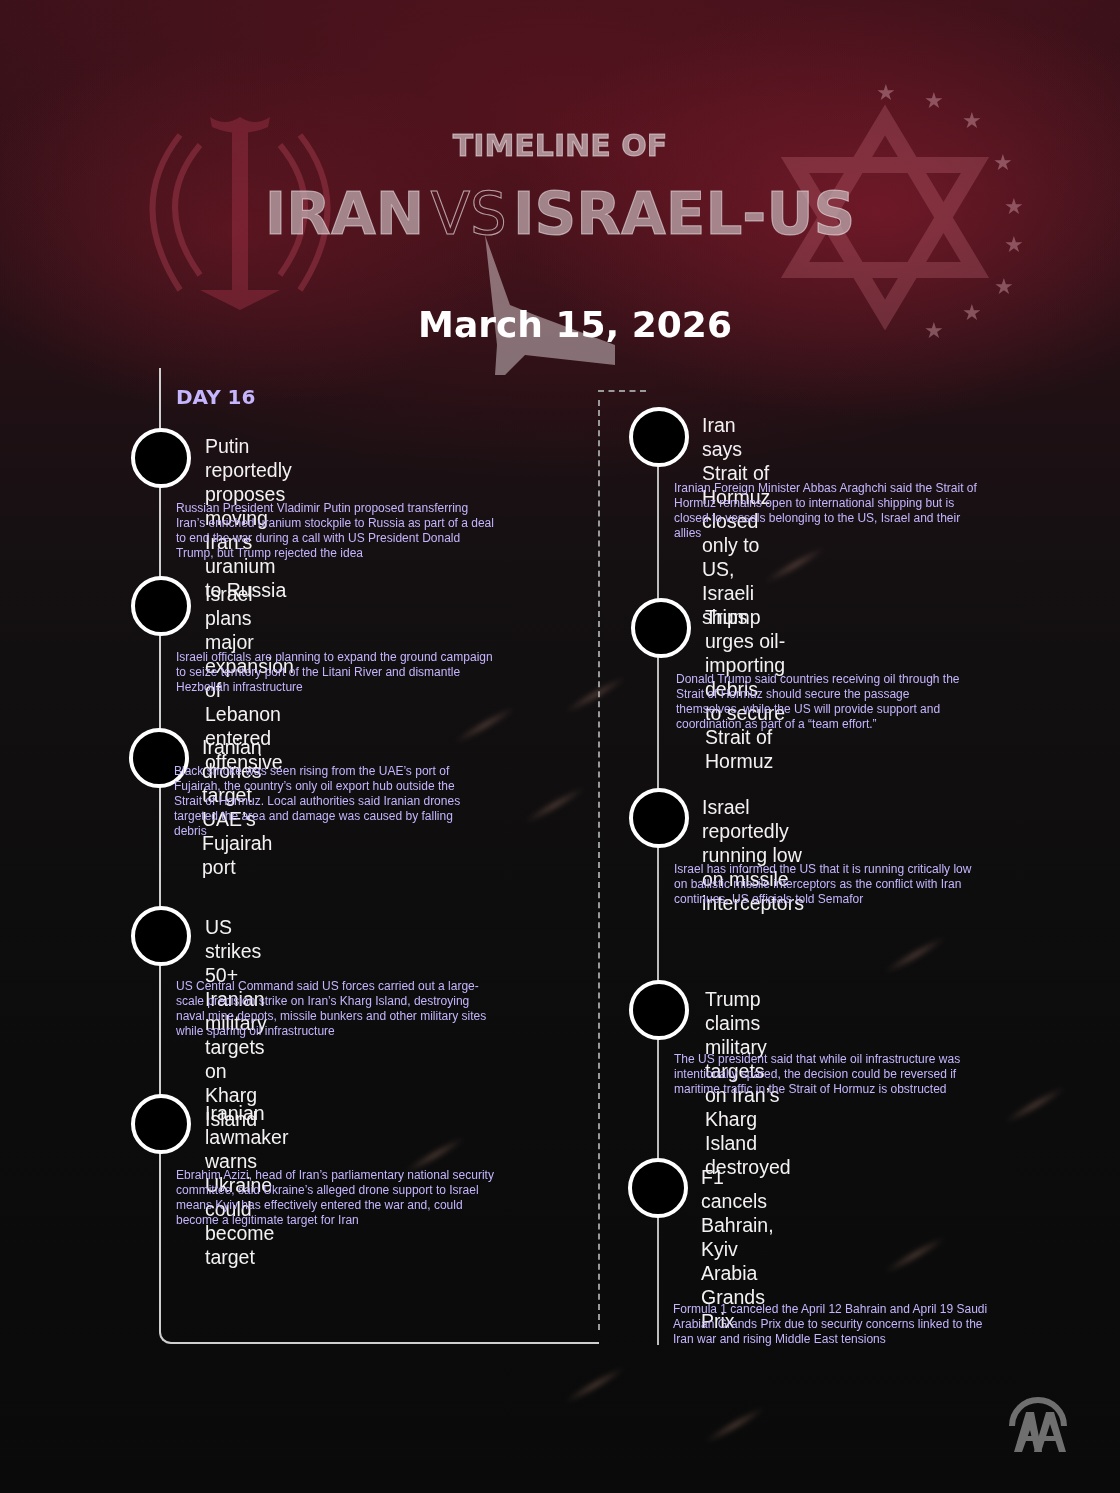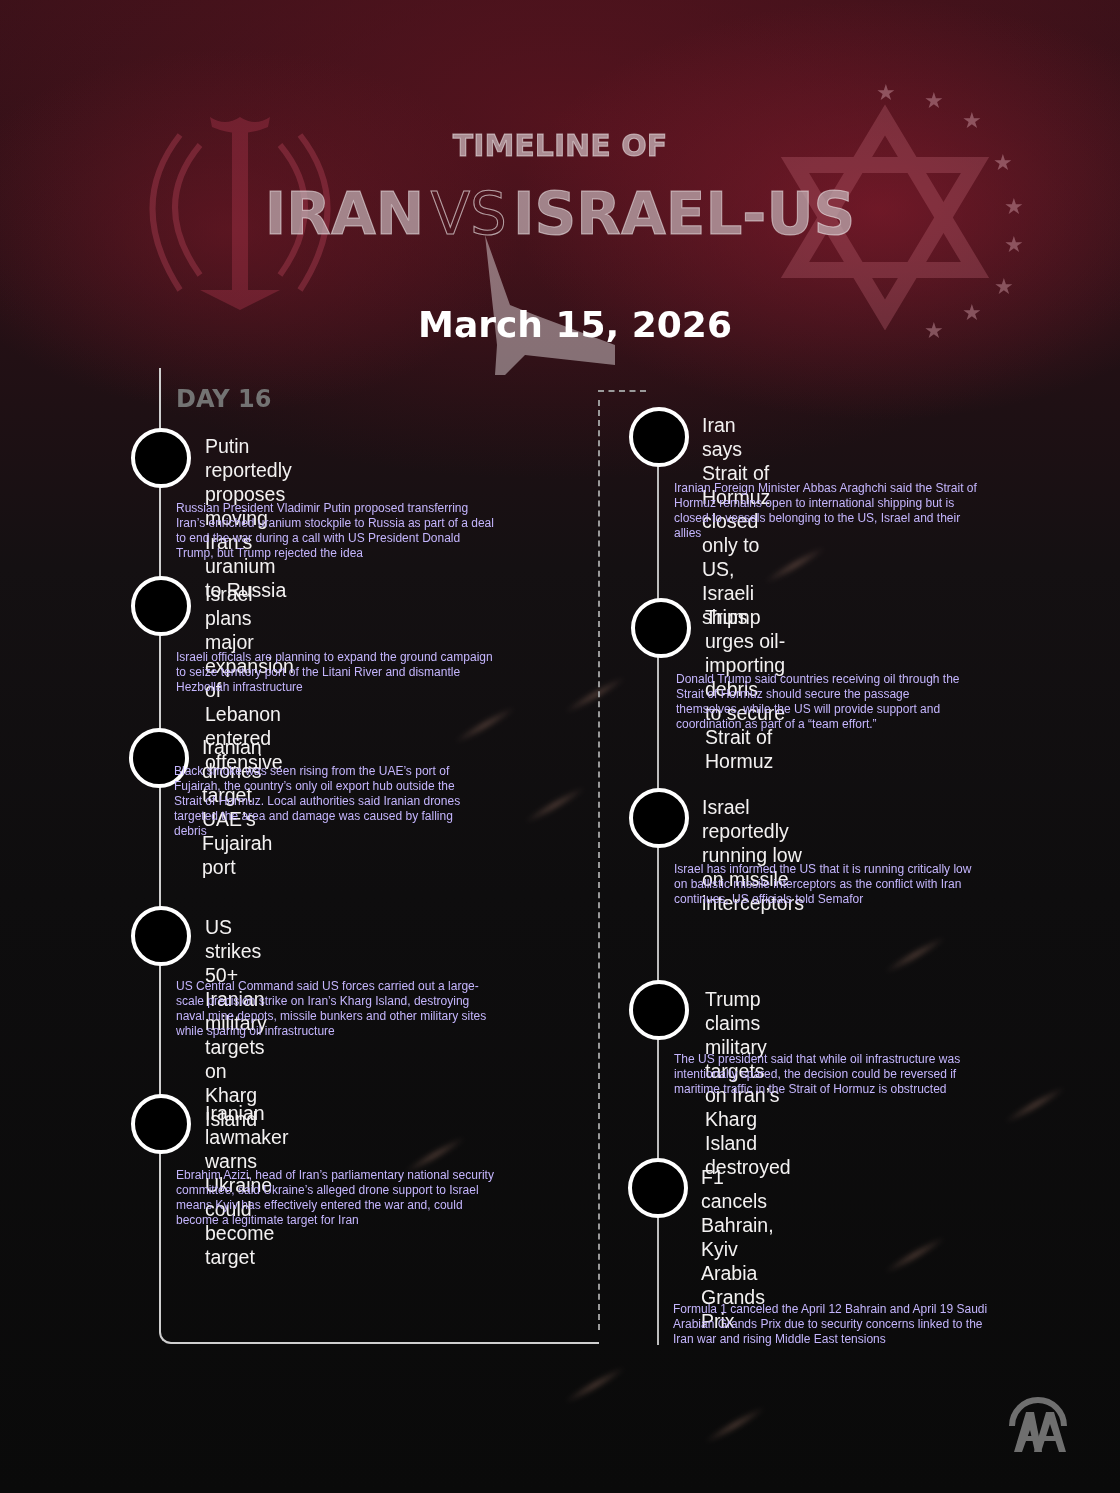--- a/index.html
+++ b/index.html
@@ -52,21 +52,21 @@
     font-weight: normal; color: transparent;
     -webkit-text-stroke: 1px rgba(255,255,255,0.6);
     margin: 0 6px;
   }
   .date {
     position: absolute; left: 0; width: 1150px; top: 304px; text-align: center;
     font-family: "DejaVu Sans", sans-serif; font-weight: bold; font-size: 36px; color: #ffffff;
   }
   .day {
     position: absolute; left: 176px; top: 385px;
-    font-family: "DejaVu Sans", sans-serif; font-weight: bold; font-size: 24px; color: #737373;
+    font-family: "DejaVu Sans", sans-serif; font-weight: bold; font-size: 20px; color: #c4b5fd;
   }
 
   
   .line-left {
     position: absolute; left: 159px; top: 368px; width: 440px; height: 976px;
     border-left: 2px solid #cfcfcf; border-bottom: 2px solid #cfcfcf;
     border-bottom-left-radius: 12px; box-sizing: border-box;
   }
   .dash-right {
     position: absolute; left: 598px; top: 400px; width: 0; height: 930px;

